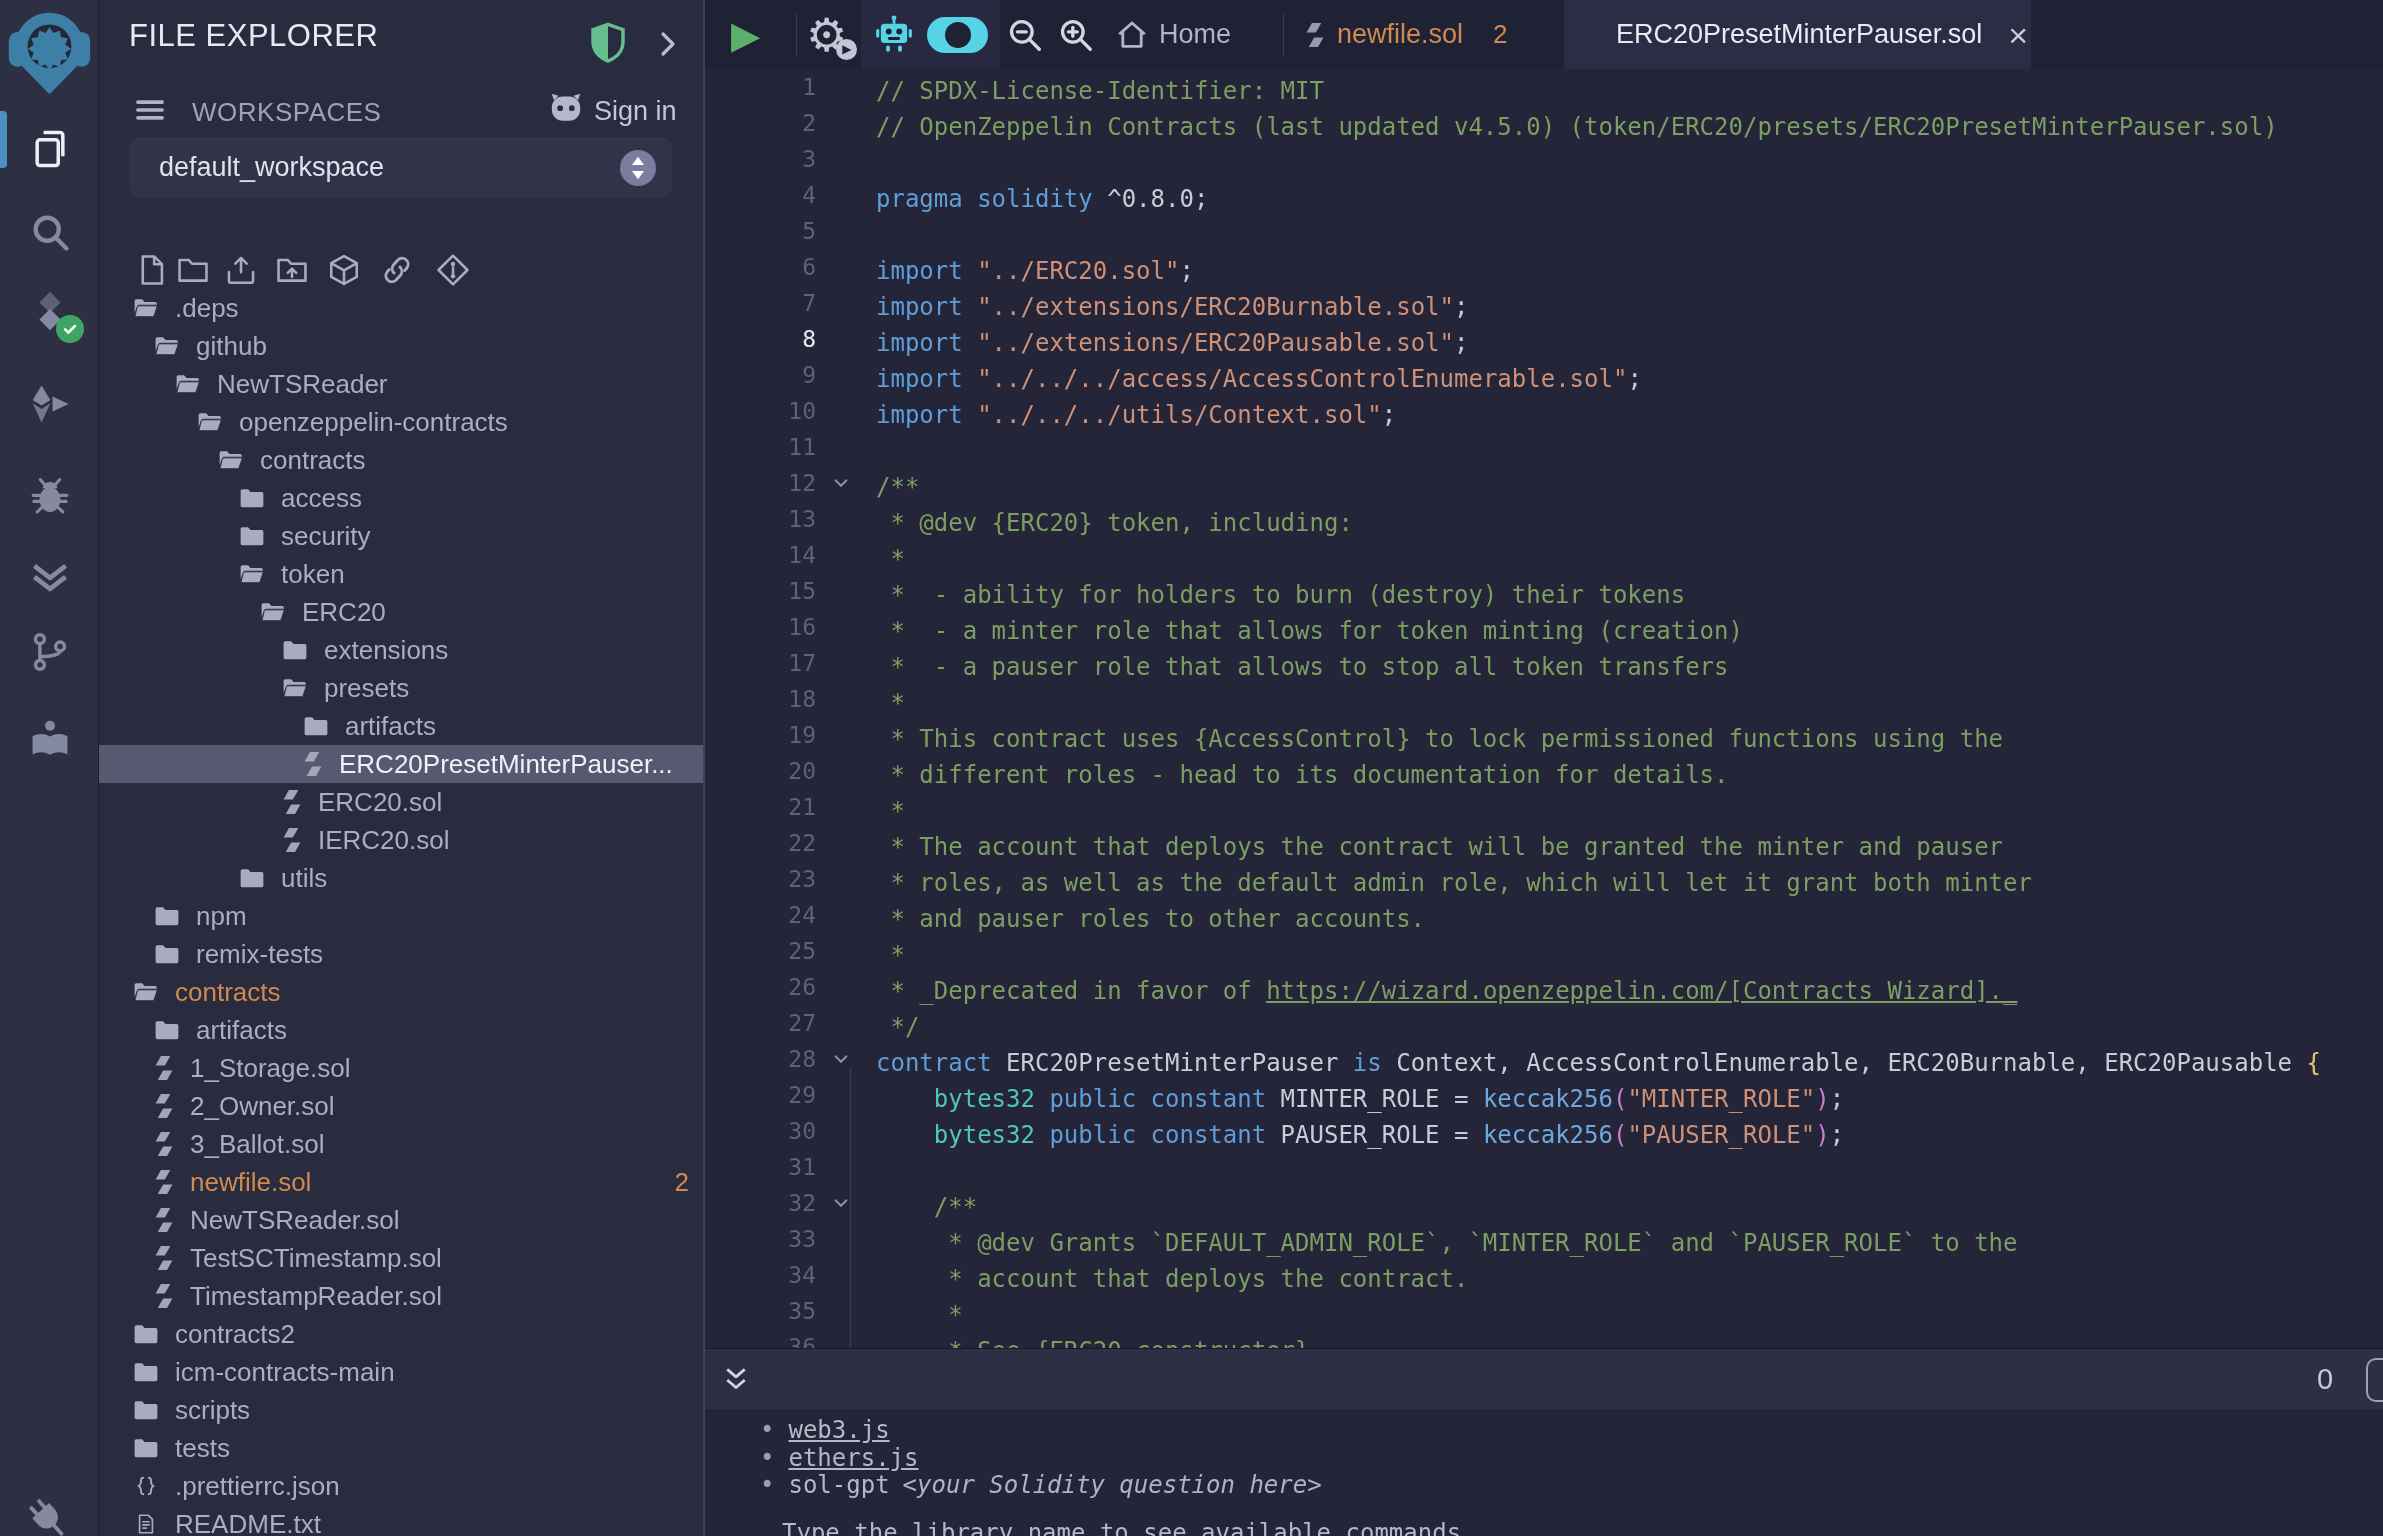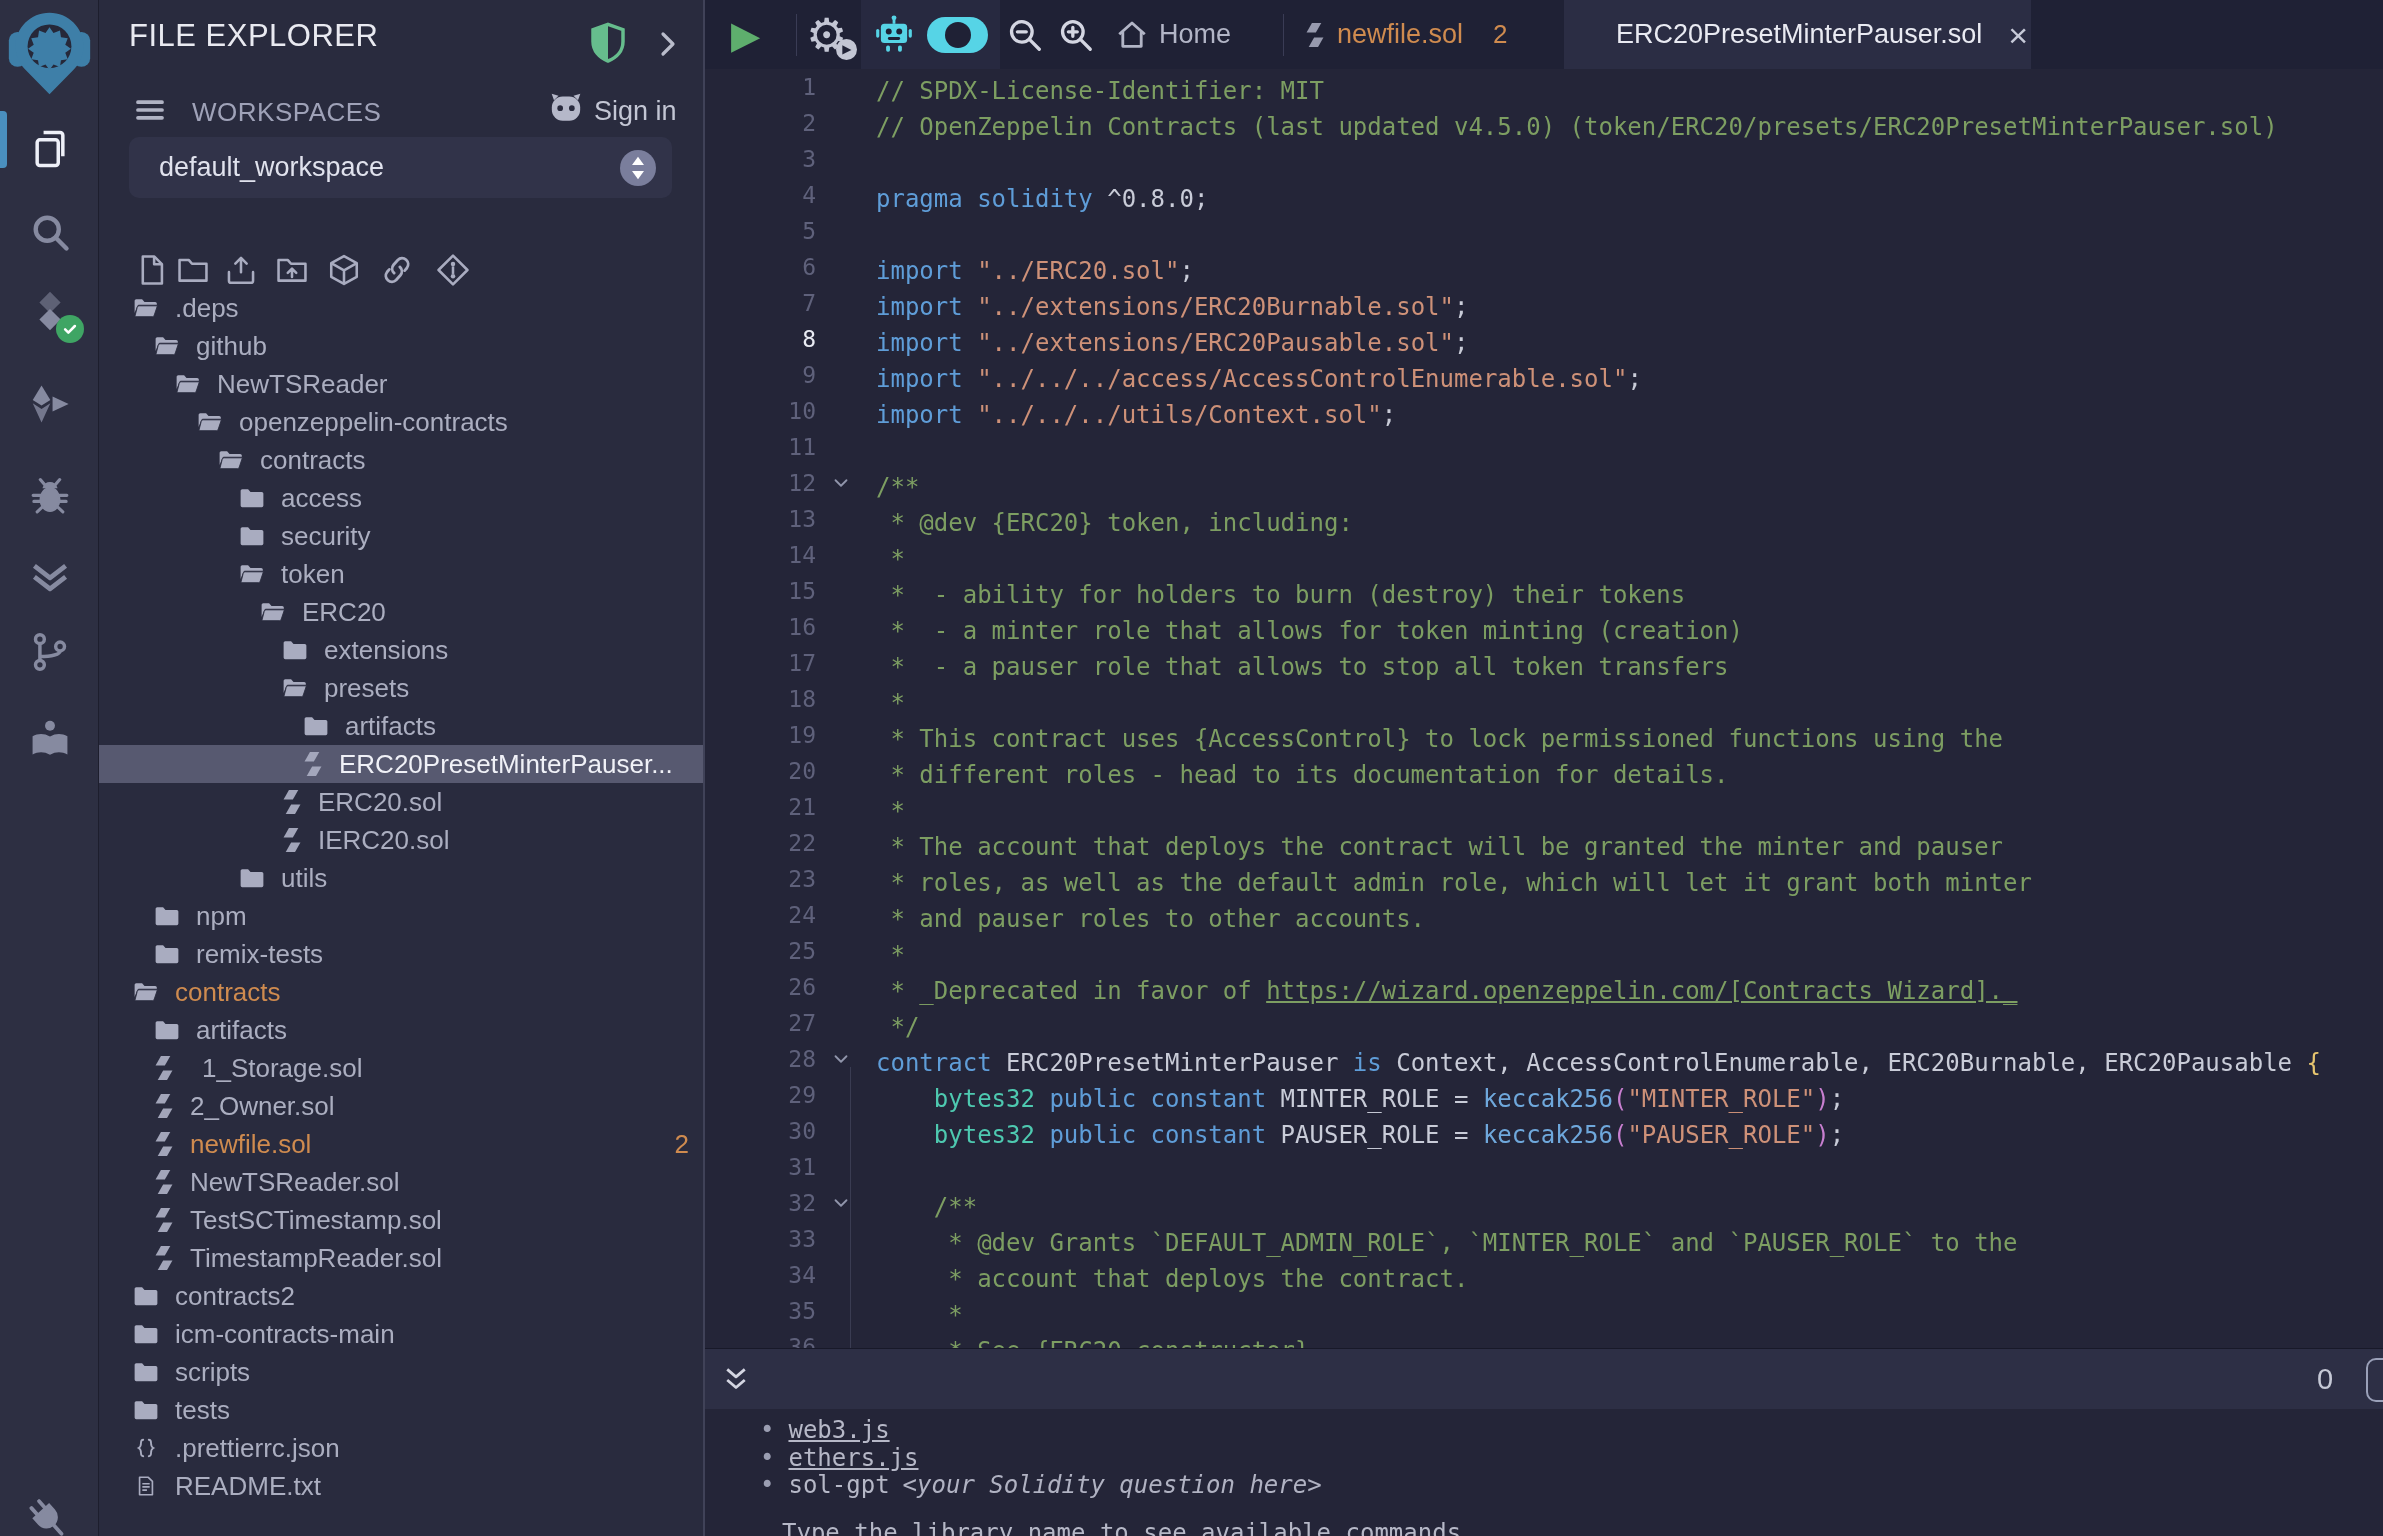--- a/index.html
+++ b/index.html
@@ -455,37 +455,46 @@
         <span class="tlabel">contracts</span>
       </div>
       <div class="trow" style="padding-left: 55px;">
         <span class="icn">
           <svg viewBox="0 0 24 19" fill="currentColor">
             <path d="M1.5 3c0-.8.7-1.5 1.5-1.5h5.4L10.6 4h10.4c.8 0 1.5.7 1.5 1.5v11c0 .8-.7 1.5-1.5 1.5H3c-.8 0-1.5-.7-1.5-1.5z"></path>
           </svg>
         </span>
         <span class="tlabel">artifacts</span>
       </div>
-      <div class="trow" style="padding-left: 55px; gap: 12px;">
+      <div class="trow" style="padding-left: 55px;">
         <span class="icn sol-ic">
           <svg viewBox="0 0 18 24" fill="currentColor">
             <path d="M6.2 1h8.6l-5 8.6H1.2z" opacity=".95"></path>
             <path d="M11.8 23H3.2l5-8.6h8.6z" opacity=".95"></path>
           </svg>
         </span>
         <span class="tlabel">1_Storage.sol</span>
       </div>
       <div class="trow" style="padding-left: 55px;">
         <span class="icn sol-ic">
           <svg viewBox="0 0 18 24" fill="currentColor">
             <path d="M6.2 1h8.6l-5 8.6H1.2z" opacity=".95"></path>
             <path d="M11.8 23H3.2l5-8.6h8.6z" opacity=".95"></path>
           </svg>
         </span>
         <span class="tlabel">2_Owner.sol</span>
+      </div>
+      <div class="trow" style="padding-left: 55px;">
+        <span class="icn sol-ic">
+          <svg viewBox="0 0 18 24" fill="currentColor">
+            <path d="M6.2 1h8.6l-5 8.6H1.2z" opacity=".95"></path>
+            <path d="M11.8 23H3.2l5-8.6h8.6z" opacity=".95"></path>
+          </svg>
+        </span>
+        <span class="tlabel">3_Ballot.sol</span>
       </div>
       <div class="trow mod" style="padding-left: 55px;">
         <span class="icn sol-ic">
           <svg viewBox="0 0 18 24" fill="currentColor">
             <path d="M6.2 1h8.6l-5 8.6H1.2z" opacity=".95"></path>
             <path d="M11.8 23H3.2l5-8.6h8.6z" opacity=".95"></path>
           </svg>
         </span>
         <span class="tlabel">newfile.sol</span>
         <span class="tbadge">2</span>

